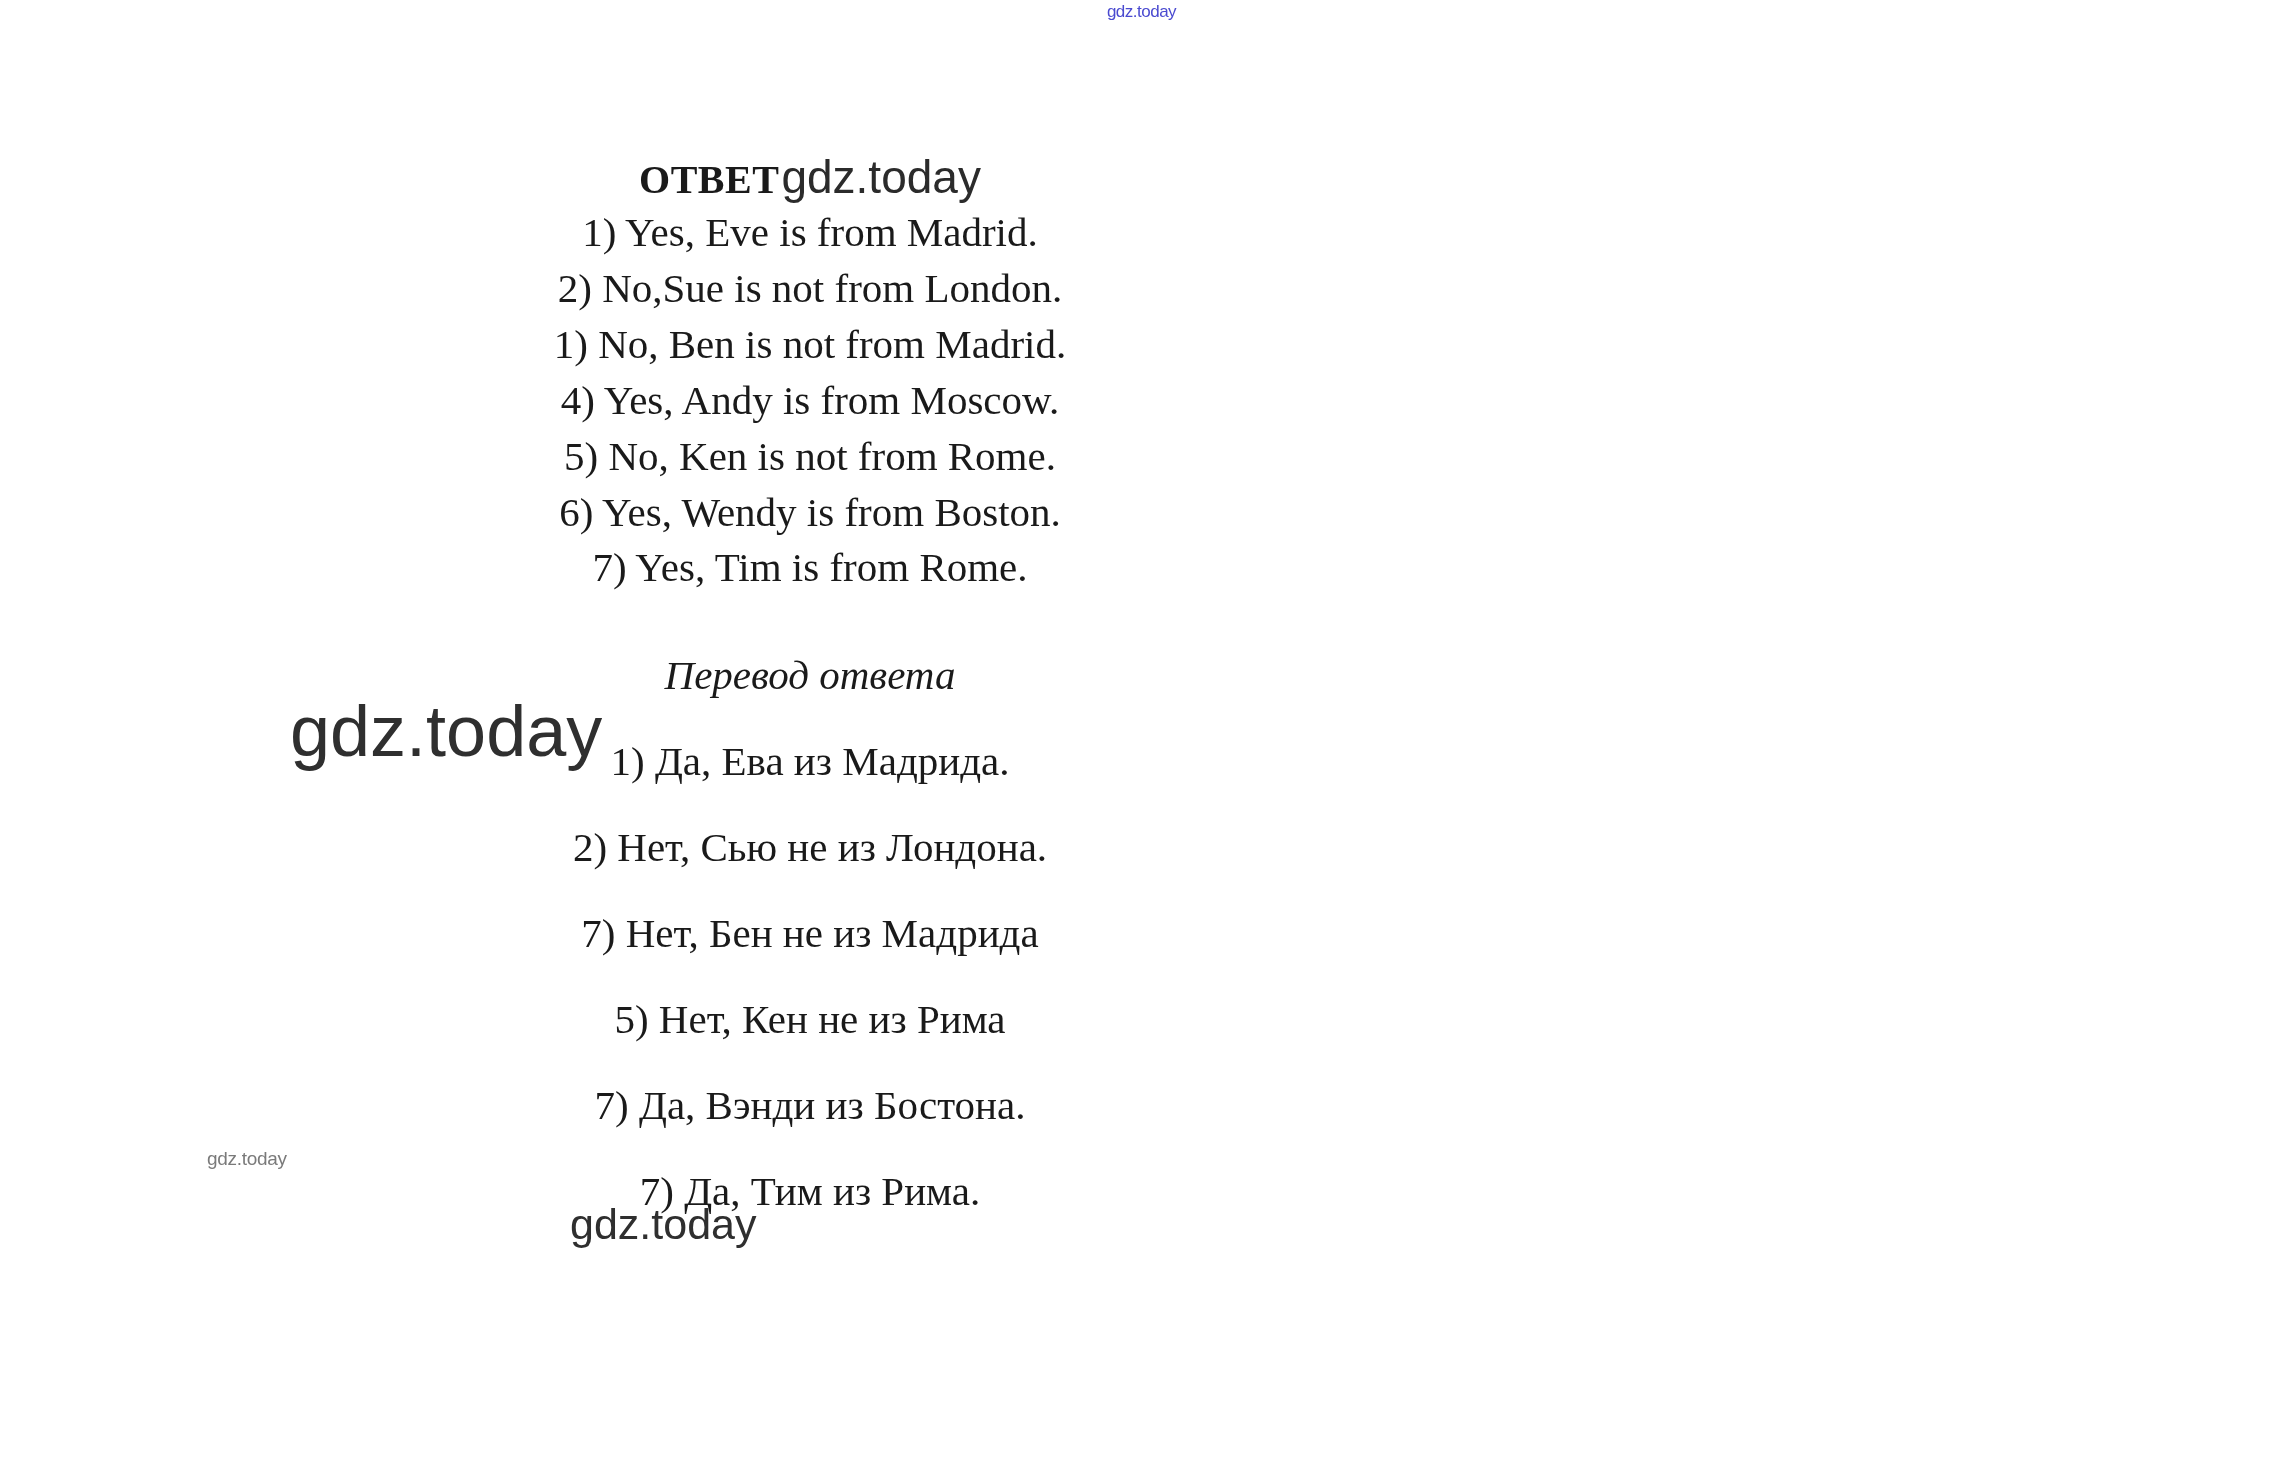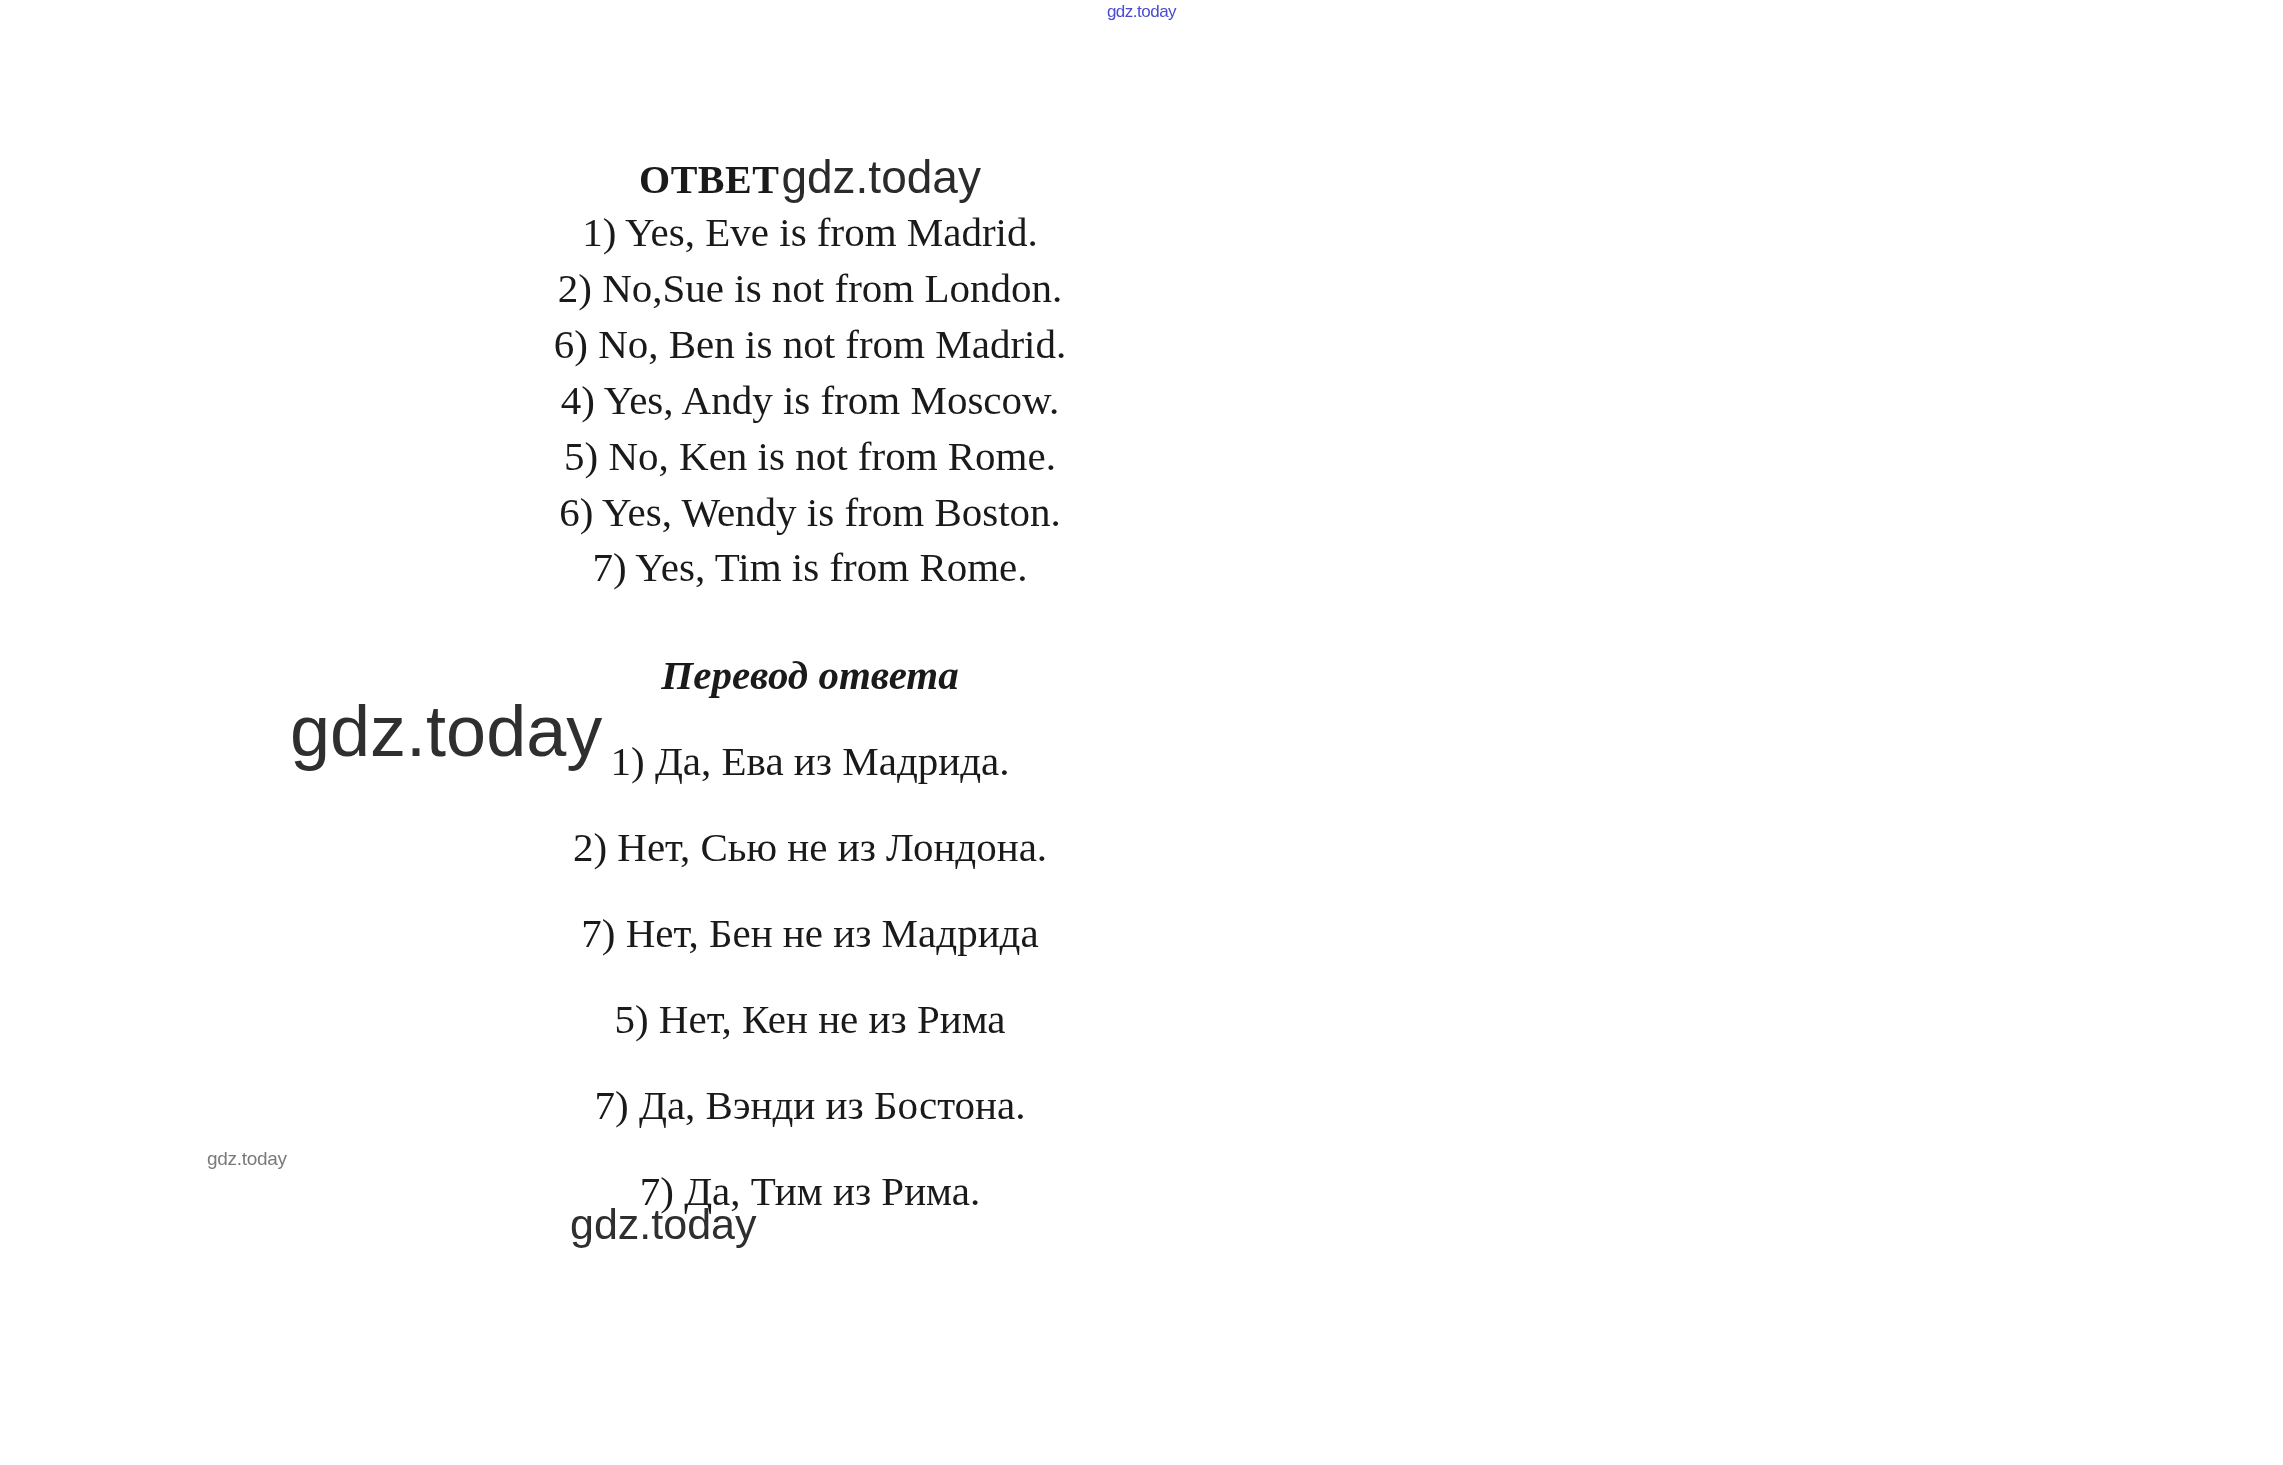--- a/index.html
+++ b/index.html
@@ -78,21 +78,21 @@
     font-family: "Liberation Sans", sans-serif;
     font-weight: 300;
     font-size: 72px;
     color: #2f2f2f;
     letter-spacing: 0px;
     pointer-events: none;
   }
 
   .translation-heading {
     font-family: "Liberation Serif", serif;
-    font-weight: bold;
+    font-weight: normal;
     font-style: italic;
     font-size: 41px;
     margin-top: 60px;
     margin-bottom: 8px;
   }
 
   .ru-list .line { margin-bottom: 10px; margin-top: 40px; }
 
   .wm-small {
     position: absolute;
@@ -124,21 +124,21 @@
 
 <div class="content">
 
   <div>
     <span class="answer-heading">ОТВЕТ</span><span class="inline-wm">gdz.today</span>
   </div>
 
   <div class="en-list">
     <p class="line">1) Yes, Eve is from Madrid.</p>
     <p class="line">2) No,Sue is not from London.</p>
-    <p class="line">6) No, Ben is not from Madrid.</p>
+    <p class="line">1) No, Ben is not from Madrid.</p>
     <p class="line">4) Yes, Andy is from Moscow.</p>
     <p class="line">5) No, Ken is not from Rome.</p>
     <p class="line">6) Yes, Wendy is from Boston.</p>
     <p class="line">7) Yes, Tim is from Rome.</p>
   </div>
 
   <div class="translation-heading">Перевод ответа</div>
 
   <div class="ru-list">
     <p class="line">1) Да, Ева из Мадрида.</p>

